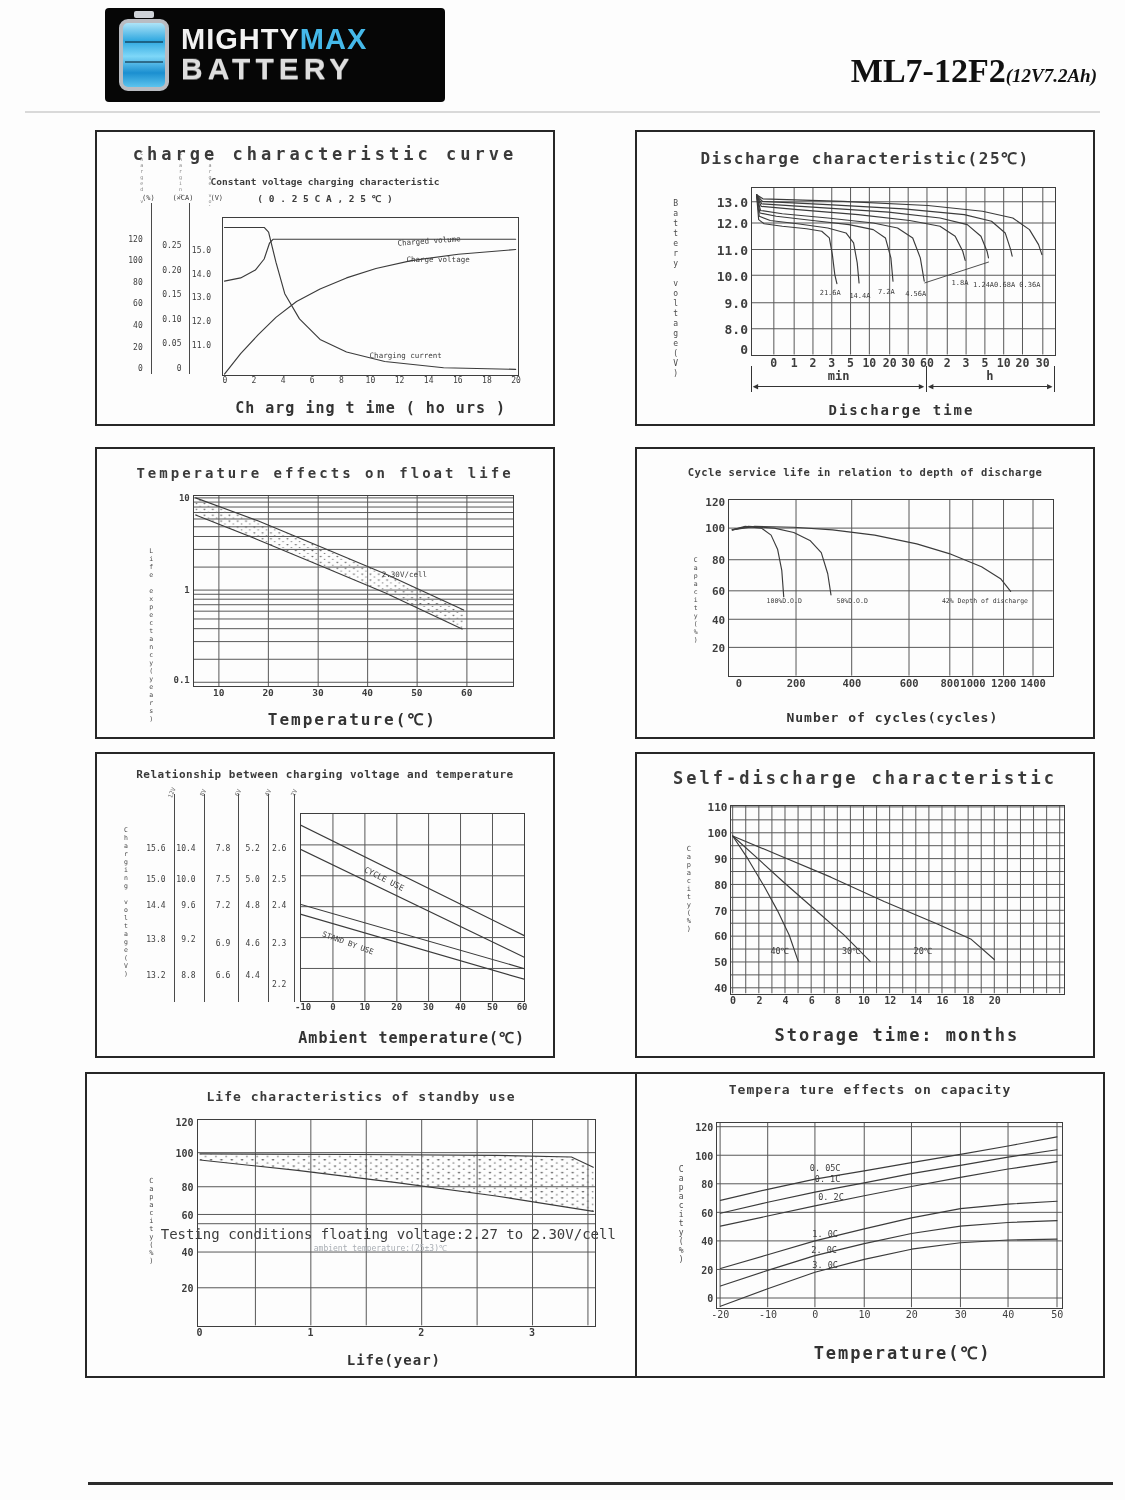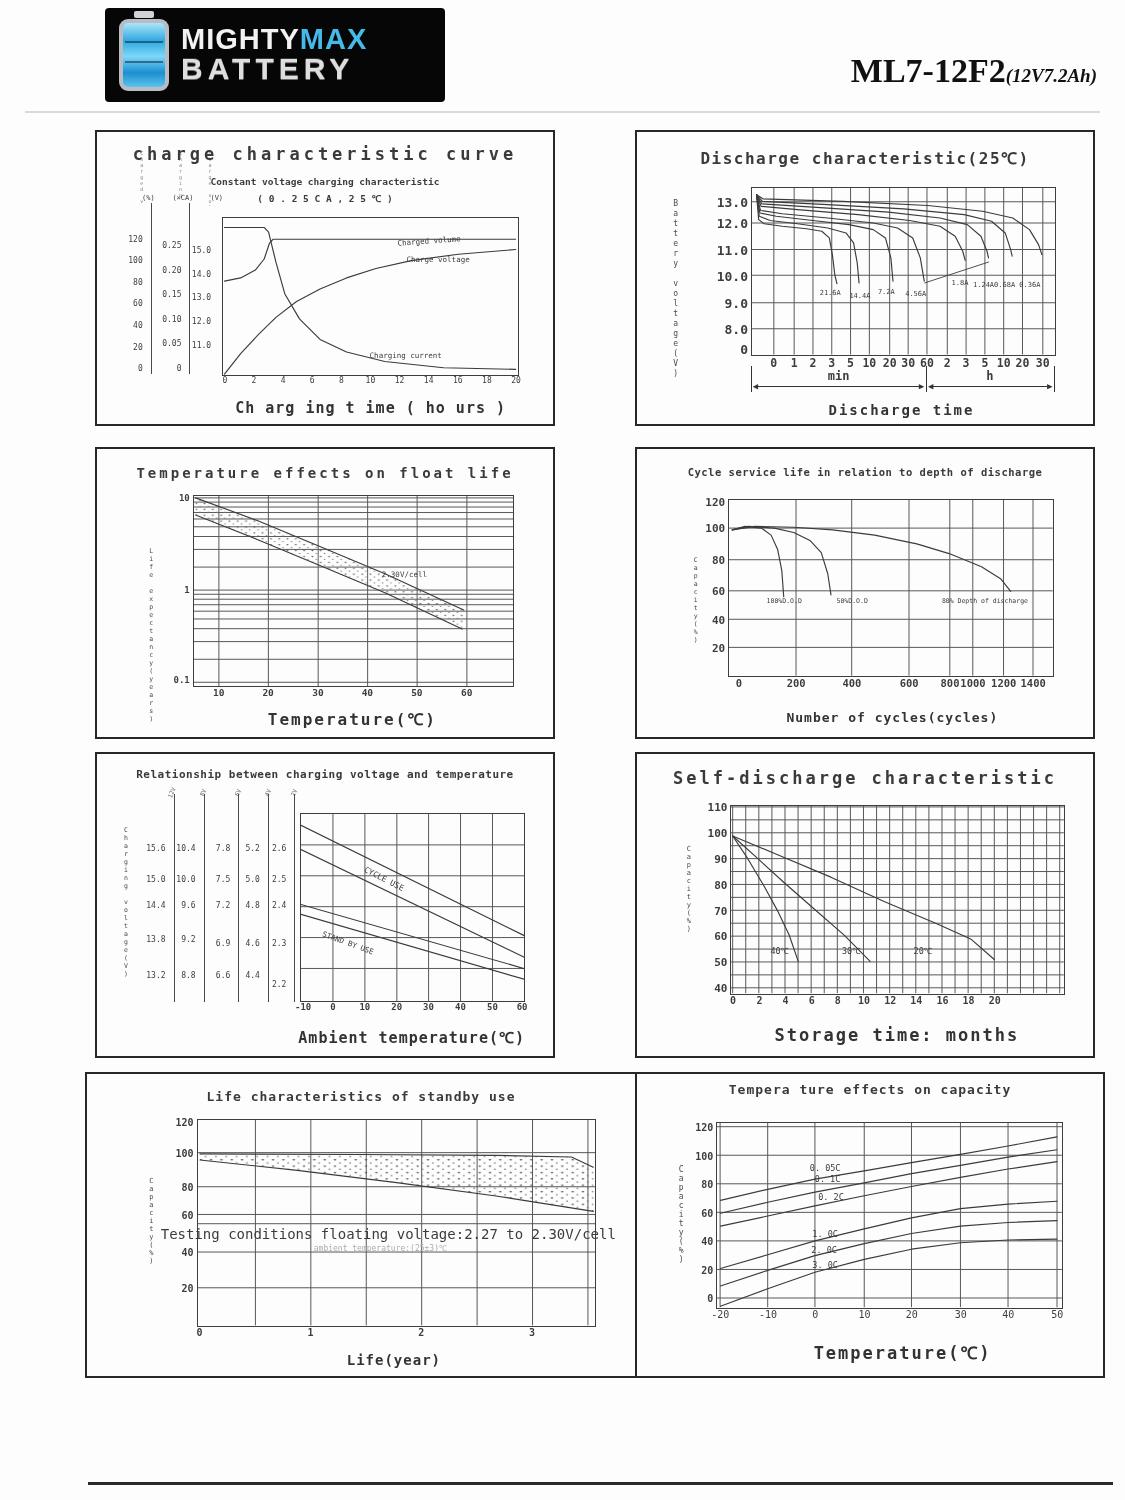--- a/index.html
+++ b/index.html
@@ -314,21 +314,21 @@
           <line x1="0" y1="51.7" x2="100" y2="51.7" stroke="#585858" stroke-width="1" vector-effect="non-scaling-stroke"></line>
           <line x1="0" y1="67.9" x2="100" y2="67.9" stroke="#585858" stroke-width="1" vector-effect="non-scaling-stroke"></line>
           <line x1="0" y1="83.9" x2="100" y2="83.9" stroke="#585858" stroke-width="1" vector-effect="non-scaling-stroke"></line>
           <polyline points="1,17 5,15 10,16 13,20 15,28 16.3,40 16.9,55" fill="none" stroke="#3b3b3b" stroke-width="1.15" vector-effect="non-scaling-stroke" stroke-linejoin="round" stroke-linecap="round"></polyline>
           <polyline points="1,17 6,15 14,16 20,18.5 25,23 28.5,30 30.5,42 31.5,54" fill="none" stroke="#3b3b3b" stroke-width="1.15" vector-effect="non-scaling-stroke" stroke-linejoin="round" stroke-linecap="round"></polyline>
           <polyline points="1,17 8,15 20,15.5 32,17 45,20 58,25 68,30.5 78,38 84,45 87,52" fill="none" stroke="#3b3b3b" stroke-width="1.15" vector-effect="non-scaling-stroke" stroke-linejoin="round" stroke-linecap="round"></polyline>
         </svg>
       <div class="anns">
           <span class="ann" style="left: 17%; top: 57%; transform: translate(-50%, -50%); font-size: 6.5px;">100%D.O.D</span>
           <span class="ann" style="left: 38%; top: 57%; transform: translate(-50%, -50%); font-size: 6.5px;">50%D.O.D</span>
-          <span class="ann" style="left: 79%; top: 57%; transform: translate(-50%, -50%); font-size: 6.5px;">80% Depth of discharge</span>
+          <span class="ann" style="left: 79%; top: 57%; transform: translate(-50%, -50%); font-size: 6.5px;">42% Depth of discharge</span>
         </div>
       <div class="ticks-x" style="font-size:10.5px;font-weight:bold">
           <span class="tick" style="left: 3%;">0</span>
           <span class="tick" style="left: 20.7%;">200</span>
           <span class="tick" style="left: 37.9%;">400</span>
           <span class="tick" style="left: 55.6%;">600</span>
           <span class="tick" style="left: 68.2%;">800</span>
           <span class="tick" style="left: 75.3%;">1000</span>
           <span class="tick" style="left: 84.8%;">1200</span>
           <span class="tick" style="left: 93.9%;">1400</span>

